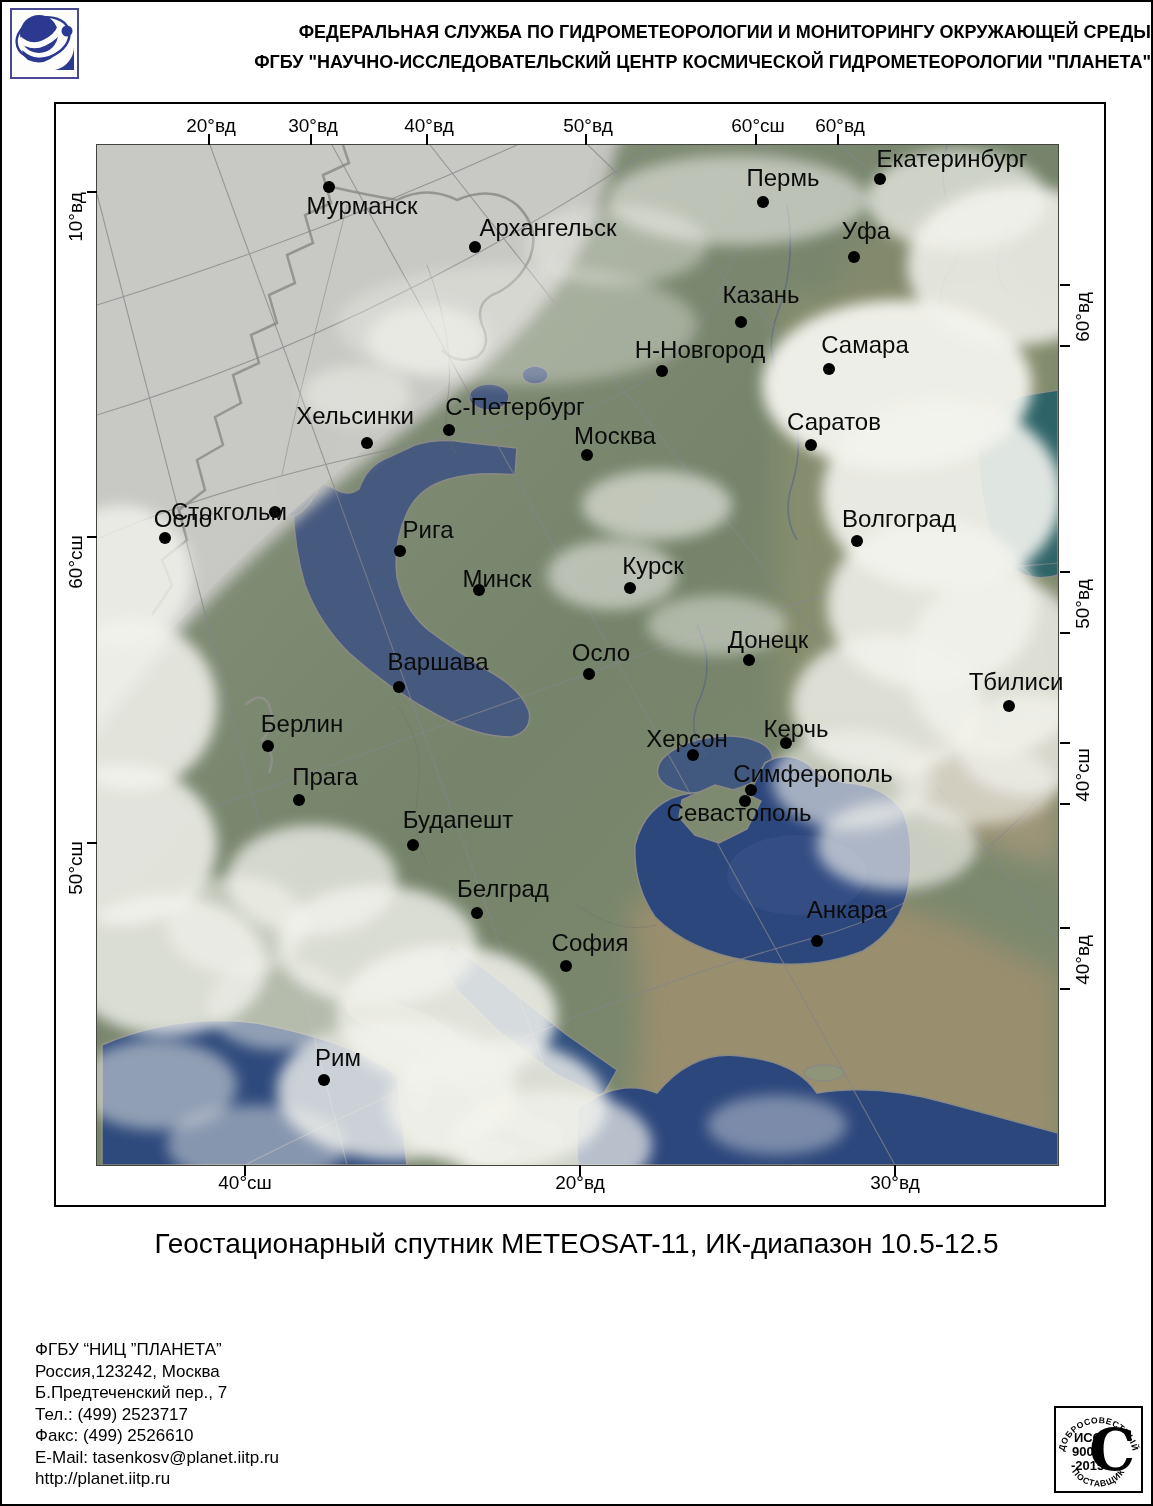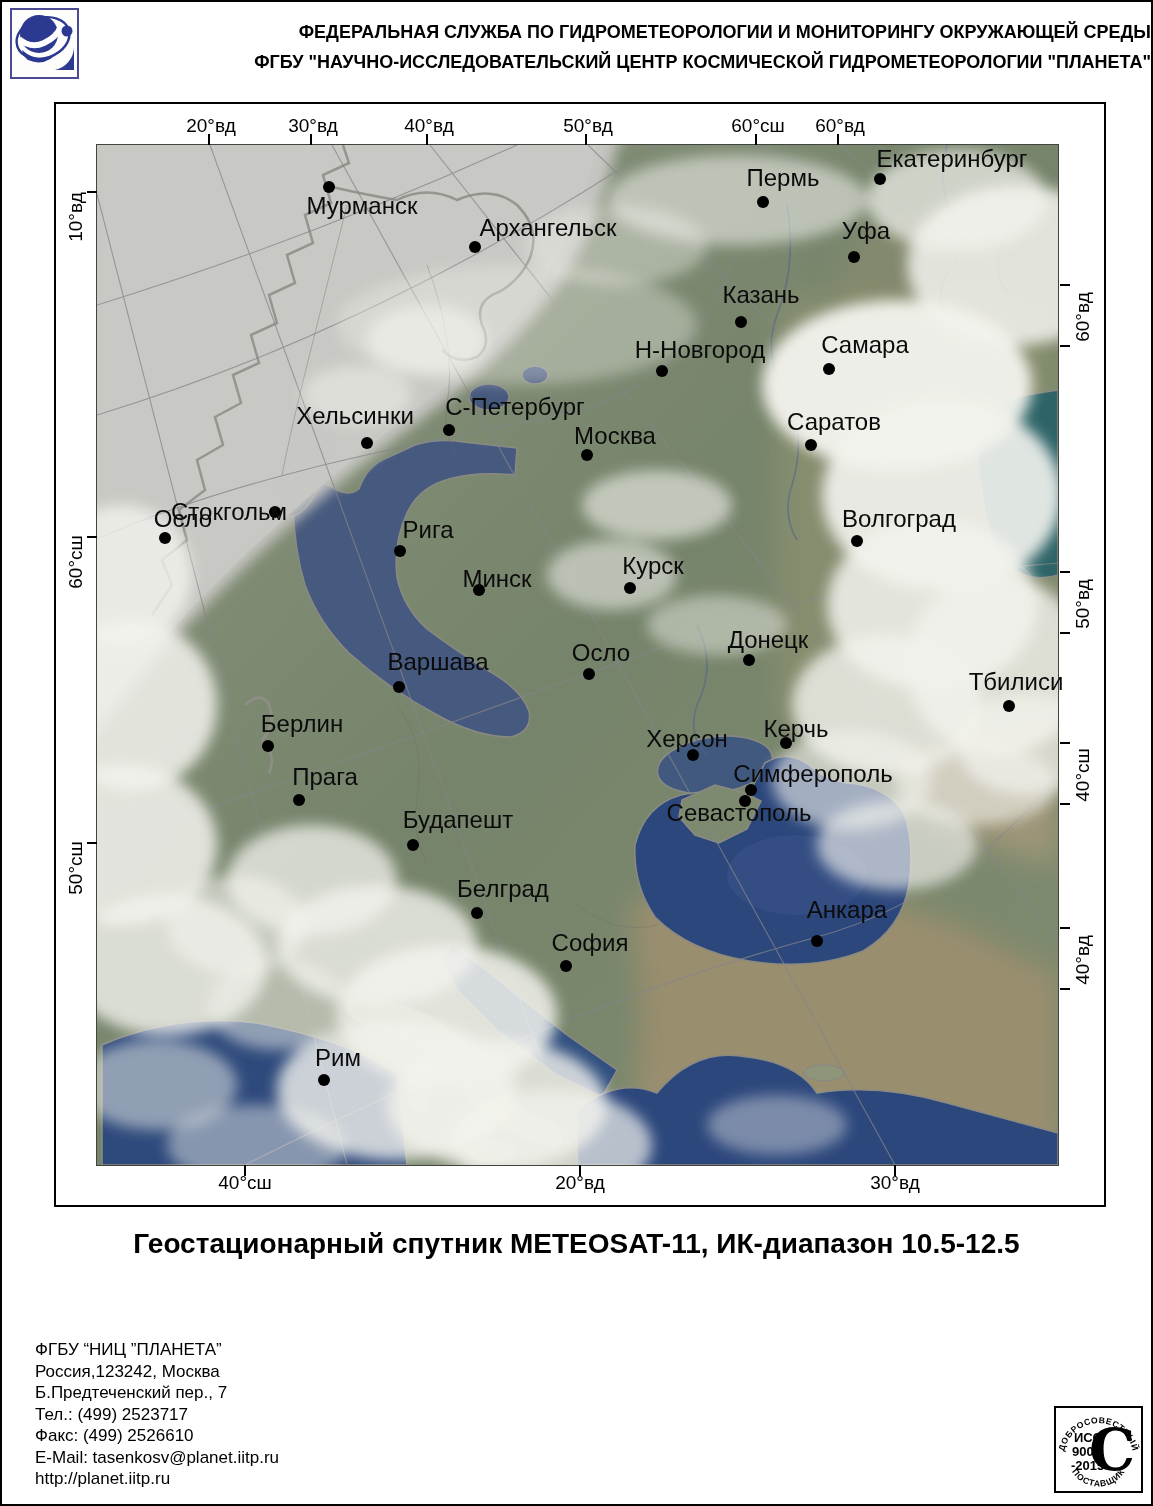--- a/index.html
+++ b/index.html
@@ -17,21 +17,21 @@
   .sat{position:absolute;left:95px;top:143px;width:961px;height:1020px;outline:1px solid #44443f;}
   .layer{position:absolute;left:0;top:0;width:100%;height:100%;pointer-events:none;}
   .city-dot{position:absolute;width:12px;height:12px;border-radius:50%;background:#000;
             transform:translate(-50%,-50%);}
   .city-label{position:absolute;transform:translate(-50%,-50%);font-size:24px;color:#0b0b0b;
               white-space:nowrap;letter-spacing:0px;}
   .axis-label{position:absolute;transform:translate(-50%,-50%);font-size:19px;white-space:nowrap;}
   .axis-label.vert{transform:translate(-50%,-50%) rotate(-90deg);}
   .tick{position:absolute;background:#000;}
   
-  .caption{position:absolute;left:0;right:0;top:1226px;text-align:center;font-weight:bold;
+  .caption{position:absolute;left:0;right:0;top:1226px;text-align:center;font-weight:normal;
            font-size:28px;white-space:nowrap;}
   .org-block{position:absolute;left:33px;top:1337px;font-size:17px;line-height:21.5px;white-space:nowrap;}
   .datetime{position:absolute;left:481px;top:1360px;font-size:25px;white-space:nowrap;}
   .iso-box{position:absolute;left:1052px;top:1404px;width:89px;height:87px;border:2px solid #000;
            box-sizing:border-box;background:#fff;}
 </style>
 </head>
 <body>
 
 <div class="page">

